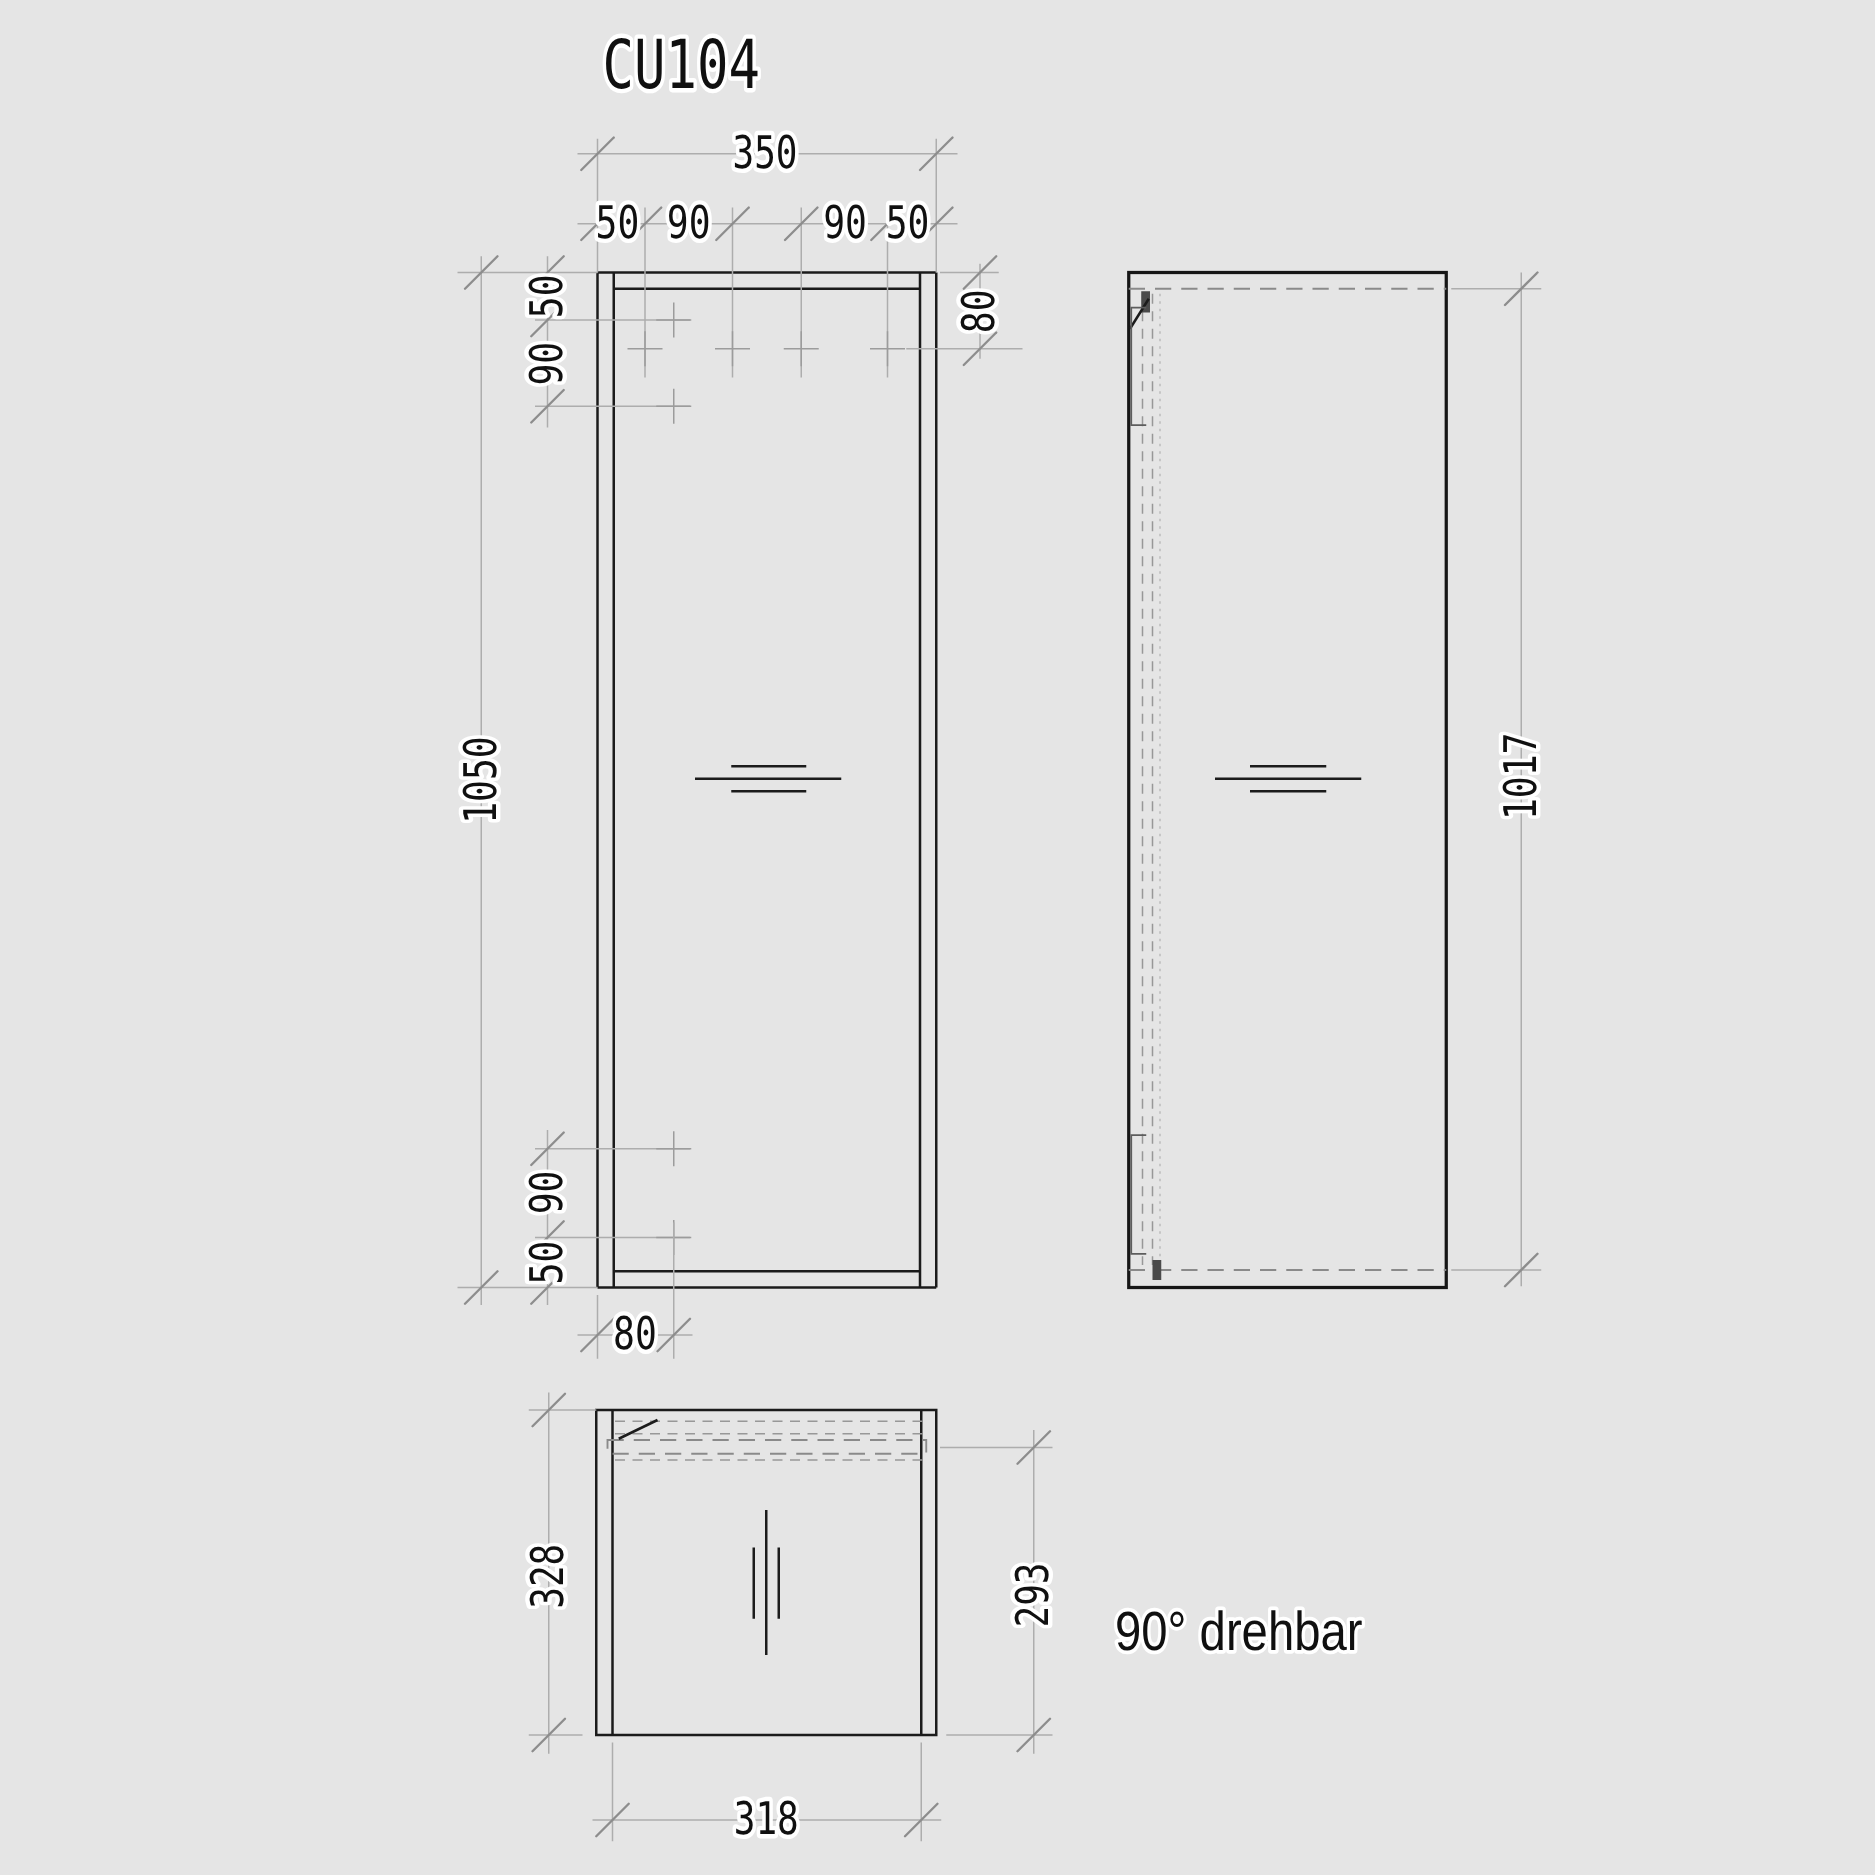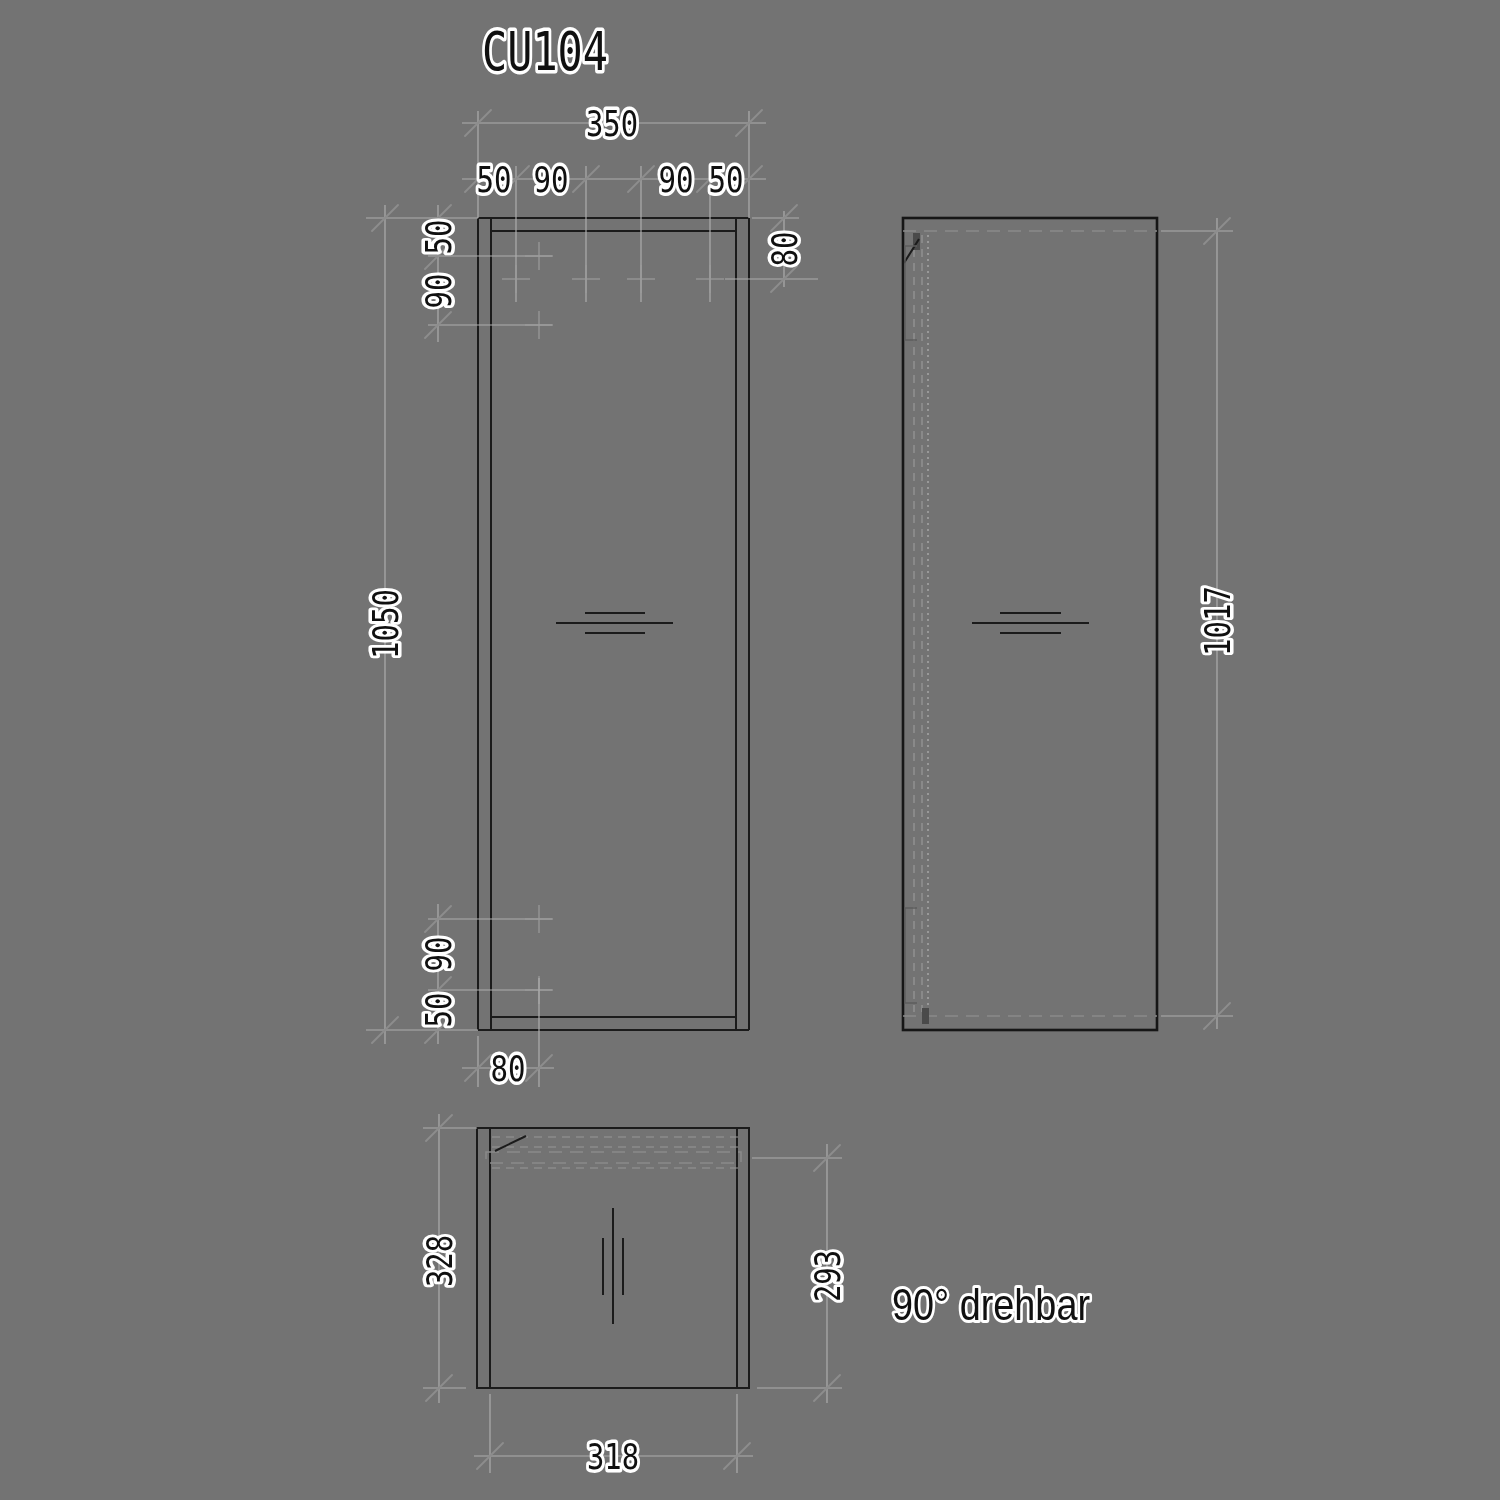--- a/index.html
+++ b/index.html
@@ -1,16 +1,16 @@
 <!DOCTYPE html>
 <html><head>
 <meta charset="utf-8">
 <style>
   html,body{margin:0;padding:0;background:#fff;}
-  .stage{width:1500px;height:1500px;position:relative;background:#737373;overflow:hidden;}
+  .stage{width:1500px;height:1500px;position:relative;background:#e5e5e5;overflow:hidden;}
   svg{display:block;}
   .obj{stroke:#1b1b1b;stroke-width:2;fill:none;stroke-linecap:butt;}
   .obj3{stroke:#161616;stroke-width:2.6;fill:none;}
   .thin{stroke:#adadad;stroke-width:1.2;fill:none;}
   .cross{stroke:#9c9c9c;stroke-width:1.2;fill:none;}
   .tick{stroke:#8d8d8d;stroke-width:1.9;stroke-linecap:round;}
   .hid{stroke:#8a8a8a;stroke-width:1.5;fill:none;stroke-dasharray:13 8;}
   .hid2{stroke:#989898;stroke-width:1.2;fill:none;stroke-dasharray:8 6;}
   .dot{stroke:#b8b8b8;stroke-width:1.1;fill:none;stroke-dasharray:2 4;}
   .hsolid{stroke:#5d5d5d;stroke-width:1.4;fill:none;}

